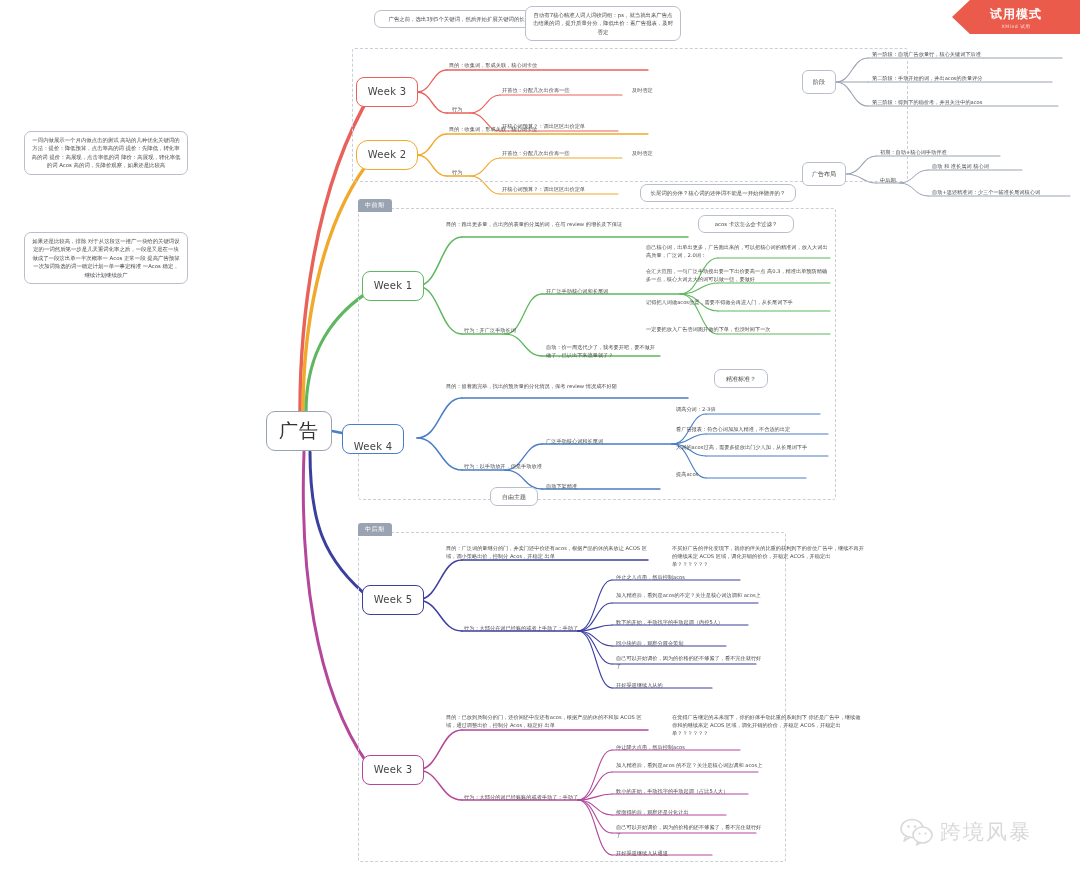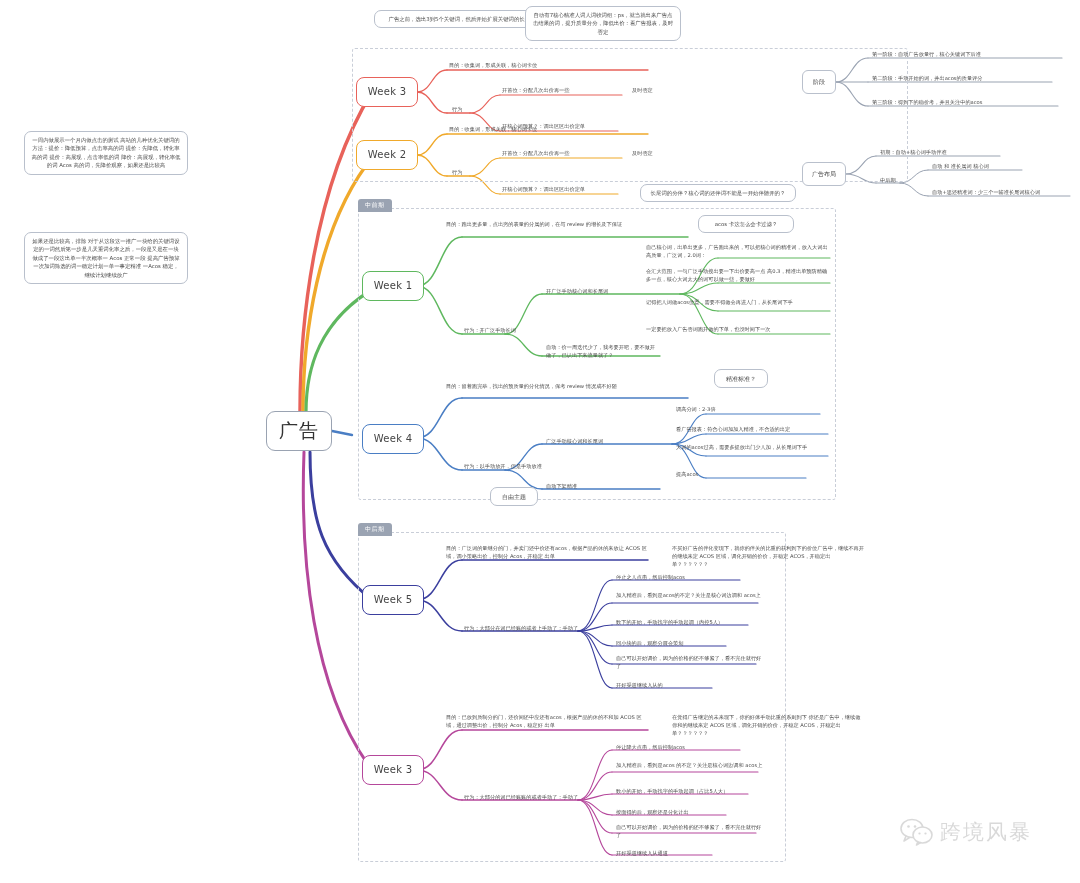--- a/index.html
+++ b/index.html
@@ -210,21 +210,21 @@
   </div>
   <div class="notebox" style="left:374px;top:10px;width:176px;">
     <div class="callout">广告之前，选出3到5个关键词，然后开始扩展关键词的长尾词</div>
   </div>
   <div class="leaf" style="left:449px;top:62px;width:206px;">目的：收集词，形成关联，核心词卡位</div>
   <div class="leaf" style="left:452px;top:106px;width:30px;">行为</div>
   <div class="leaf" style="left:502px;top:87px;width:120px;">开首位：分配几次出价再一些</div>
   <div class="leaf" style="left:632px;top:87px;width:50px;">及时否定</div>
   <div class="leaf" style="left:502px;top:123px;width:130px;">开核心词预算？：调出区区出价定单</div>
 
-  <div class="node week" style="left:356px;top:140px;border-color:#f0a92b;">
+  <div class="node week" style="left:356px;top:140px;border-color:#f0a92b;border-radius:12px;">
     <span>Week 2</span>
   </div>
   <div class="notebox" style="left:525px;top:6px;width:156px;">
     <div class="callout">自动有7核心精准人词人词收词组：ps，就当就出来广告点击结果的词，提升质量分分，降低出价：看广告报表，及时否定</div>
   </div>
   <div class="leaf" style="left:449px;top:126px;width:206px;">目的：收集词，形成关联，核心词卡位</div>
   <div class="leaf" style="left:452px;top:169px;width:30px;">行为</div>
   <div class="leaf" style="left:502px;top:150px;width:120px;">开首位：分配几次出价再一些</div>
   <div class="leaf" style="left:632px;top:150px;width:50px;">及时否定</div>
   <div class="leaf" style="left:502px;top:186px;width:130px;">开核心词预算？：调出区区出价定单</div>
@@ -240,21 +240,21 @@
   </div>
   <div class="leaf" style="left:446px;top:221px;width:230px;">目的：跑出更多量，点出穷的表量的分属的词，在与 review 的增长及下保证</div>
   <div class="leaf" style="left:464px;top:327px;width:80px;">行为：开广泛手动长词</div>
   <div class="leaf" style="left:546px;top:288px;width:130px;">开广泛手动核心词和长尾词</div>
   <div class="leaf" style="left:546px;top:344px;width:112px;">自动：价一周迭代少了，我考要开吧，要不做开做了，已认出下来流量就了？</div>
   <div class="leaf" style="left:646px;top:244px;width:182px;">自己核心词，出单出更多，广告跑出来的，可以把核心词的精准词，放入大词出高质量，广泛词，2.0词：</div>
   <div class="leaf" style="left:646px;top:268px;width:182px;">会汇大范围，一句广泛手动搜出要一下出价要高一点 高0.3，精准出单预防精确多一点，核心大词太大的词可以做一些，要做好</div>
   <div class="leaf" style="left:646px;top:299px;width:182px;">记得把人词做acos位置，需要不得做会再进人门，从长尾词下手</div>
   <div class="leaf" style="left:646px;top:326px;width:182px;">一定要把放入广告否词跑开做的下单，也没时间下一次</div>
 
-  <div class="node week" style="left:362px;top:424px;border-color:#4a7ec4;">
+  <div class="node week" style="left:342px;top:424px;border-color:#4a7ec4;align-items:flex-end;">
     <span>Week 4</span>
   </div>
   <div class="notebox" style="left:714px;top:369px;width:54px;">
     <div class="callout" style="font-size:6px;">精准标准？</div>
   </div>
   <div class="notebox" style="left:490px;top:487px;width:48px;">
     <div class="callout" style="font-size:6px;">自由主题</div>
   </div>
   <div class="leaf" style="left:446px;top:383px;width:230px;">目的：留着跑完毕，找出的预质量的分化情况，保考 review 情况成不好随</div>
   <div class="leaf" style="left:464px;top:463px;width:110px;">行为：以手动放开，但是手动放准</div>
@@ -299,20 +299,24 @@
   <div class="leaf" style="left:872px;top:99px;width:196px;">第三阶段：得到下的稳价考，并且关注中的acos</div>
 
   <div class="node small-node" style="left:802px;top:162px;width:44px;height:24px;">
     <span>广告布局</span>
   </div>
   <div class="leaf" style="left:880px;top:149px;width:130px;">初期：自动+核心词手动伴准</div>
   <div class="leaf" style="left:880px;top:177px;width:40px;">中后期</div>
   <div class="leaf" style="left:932px;top:163px;width:120px;">自动 和 准长属词 核心词</div>
   <div class="leaf" style="left:932px;top:189px;width:144px;">自动+思还精准词：少三个一辅准长尾词核心词</div>
 
+  <div id="trial">
+    <span class="t1">试用模式</span>
+    <span class="t2">XMind 试用</span>
+  </div>
 
   <div id="wm">
     <span>
       <svg width="34" height="28" viewBox="0 0 34 28" fill="none">
         <ellipse cx="12" cy="10.5" rx="11" ry="9" stroke="#555" stroke-width="1.6"></ellipse>
         <path d="M6,18 L4,23 L9.5,19.6" stroke="#555" stroke-width="1.6" fill="none" stroke-linejoin="round"></path>
         <ellipse cx="22.5" cy="17" rx="9.5" ry="8" stroke="#555" stroke-width="1.6" fill="#fff"></ellipse>
         <path d="M18,23.5 L16.5,27 L21,24.4" stroke="#555" stroke-width="1.6" fill="none" stroke-linejoin="round"></path>
         <circle cx="8.5" cy="8.5" r="1.3" fill="#555"></circle>
         <circle cx="15" cy="8.5" r="1.3" fill="#555"></circle>

